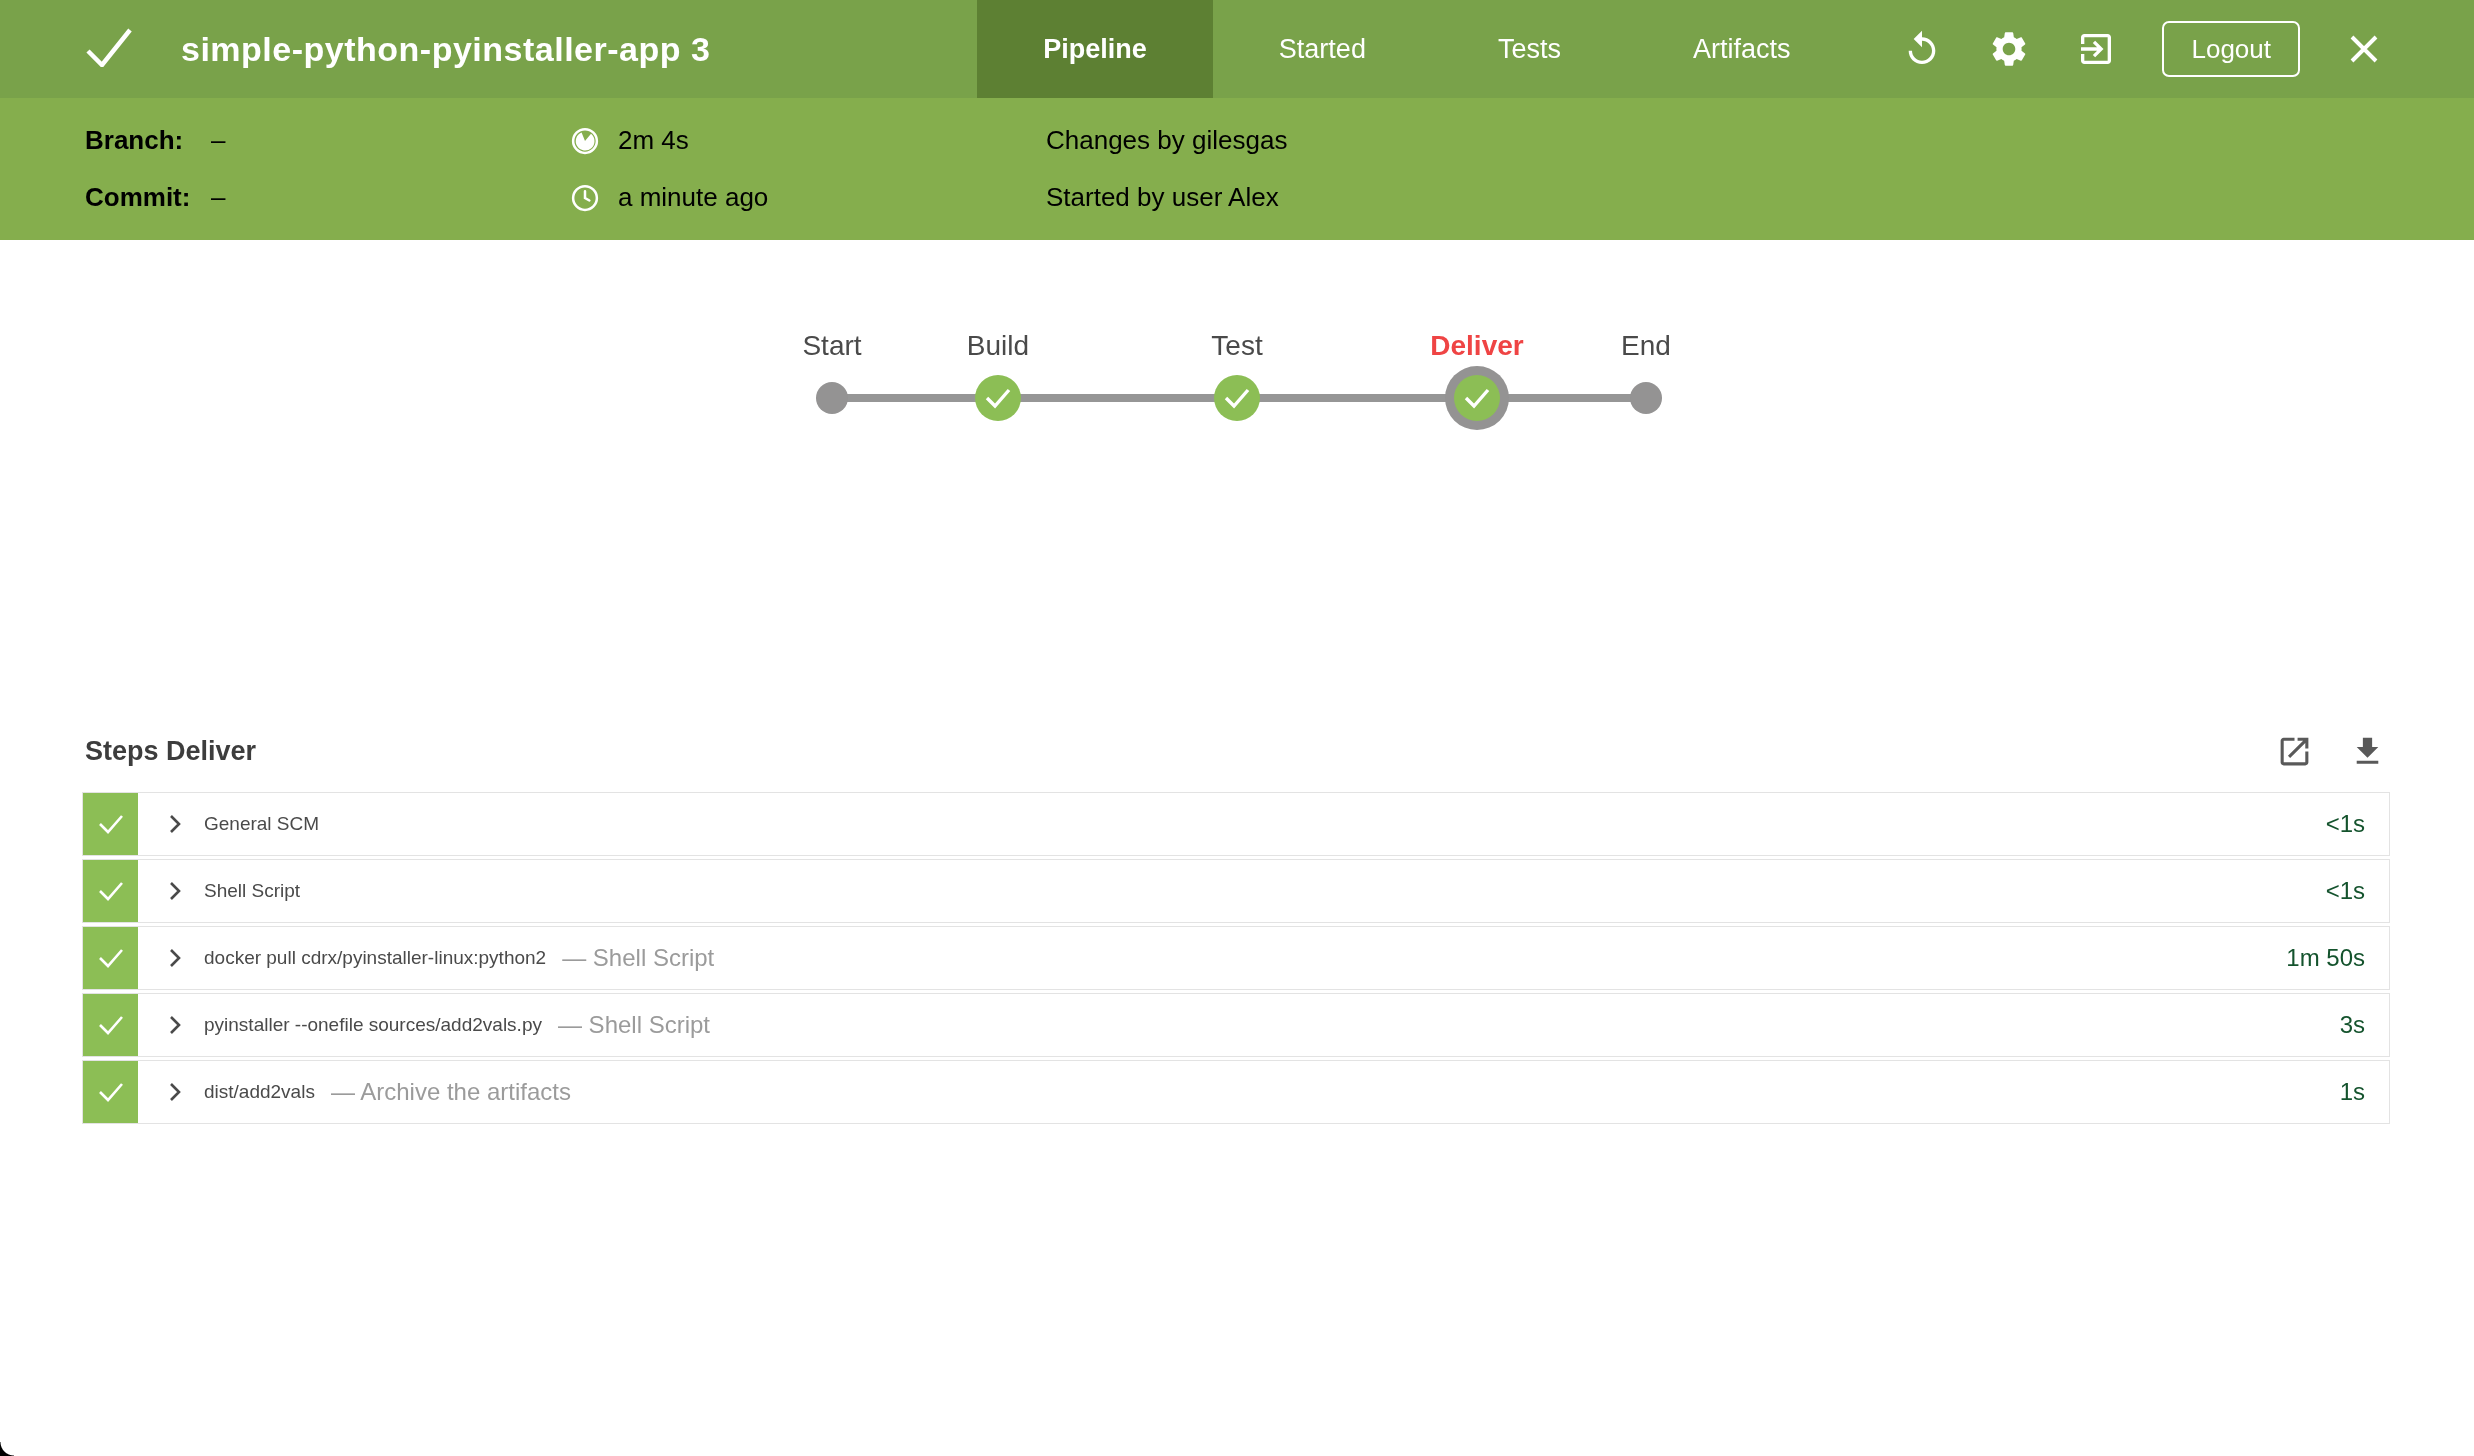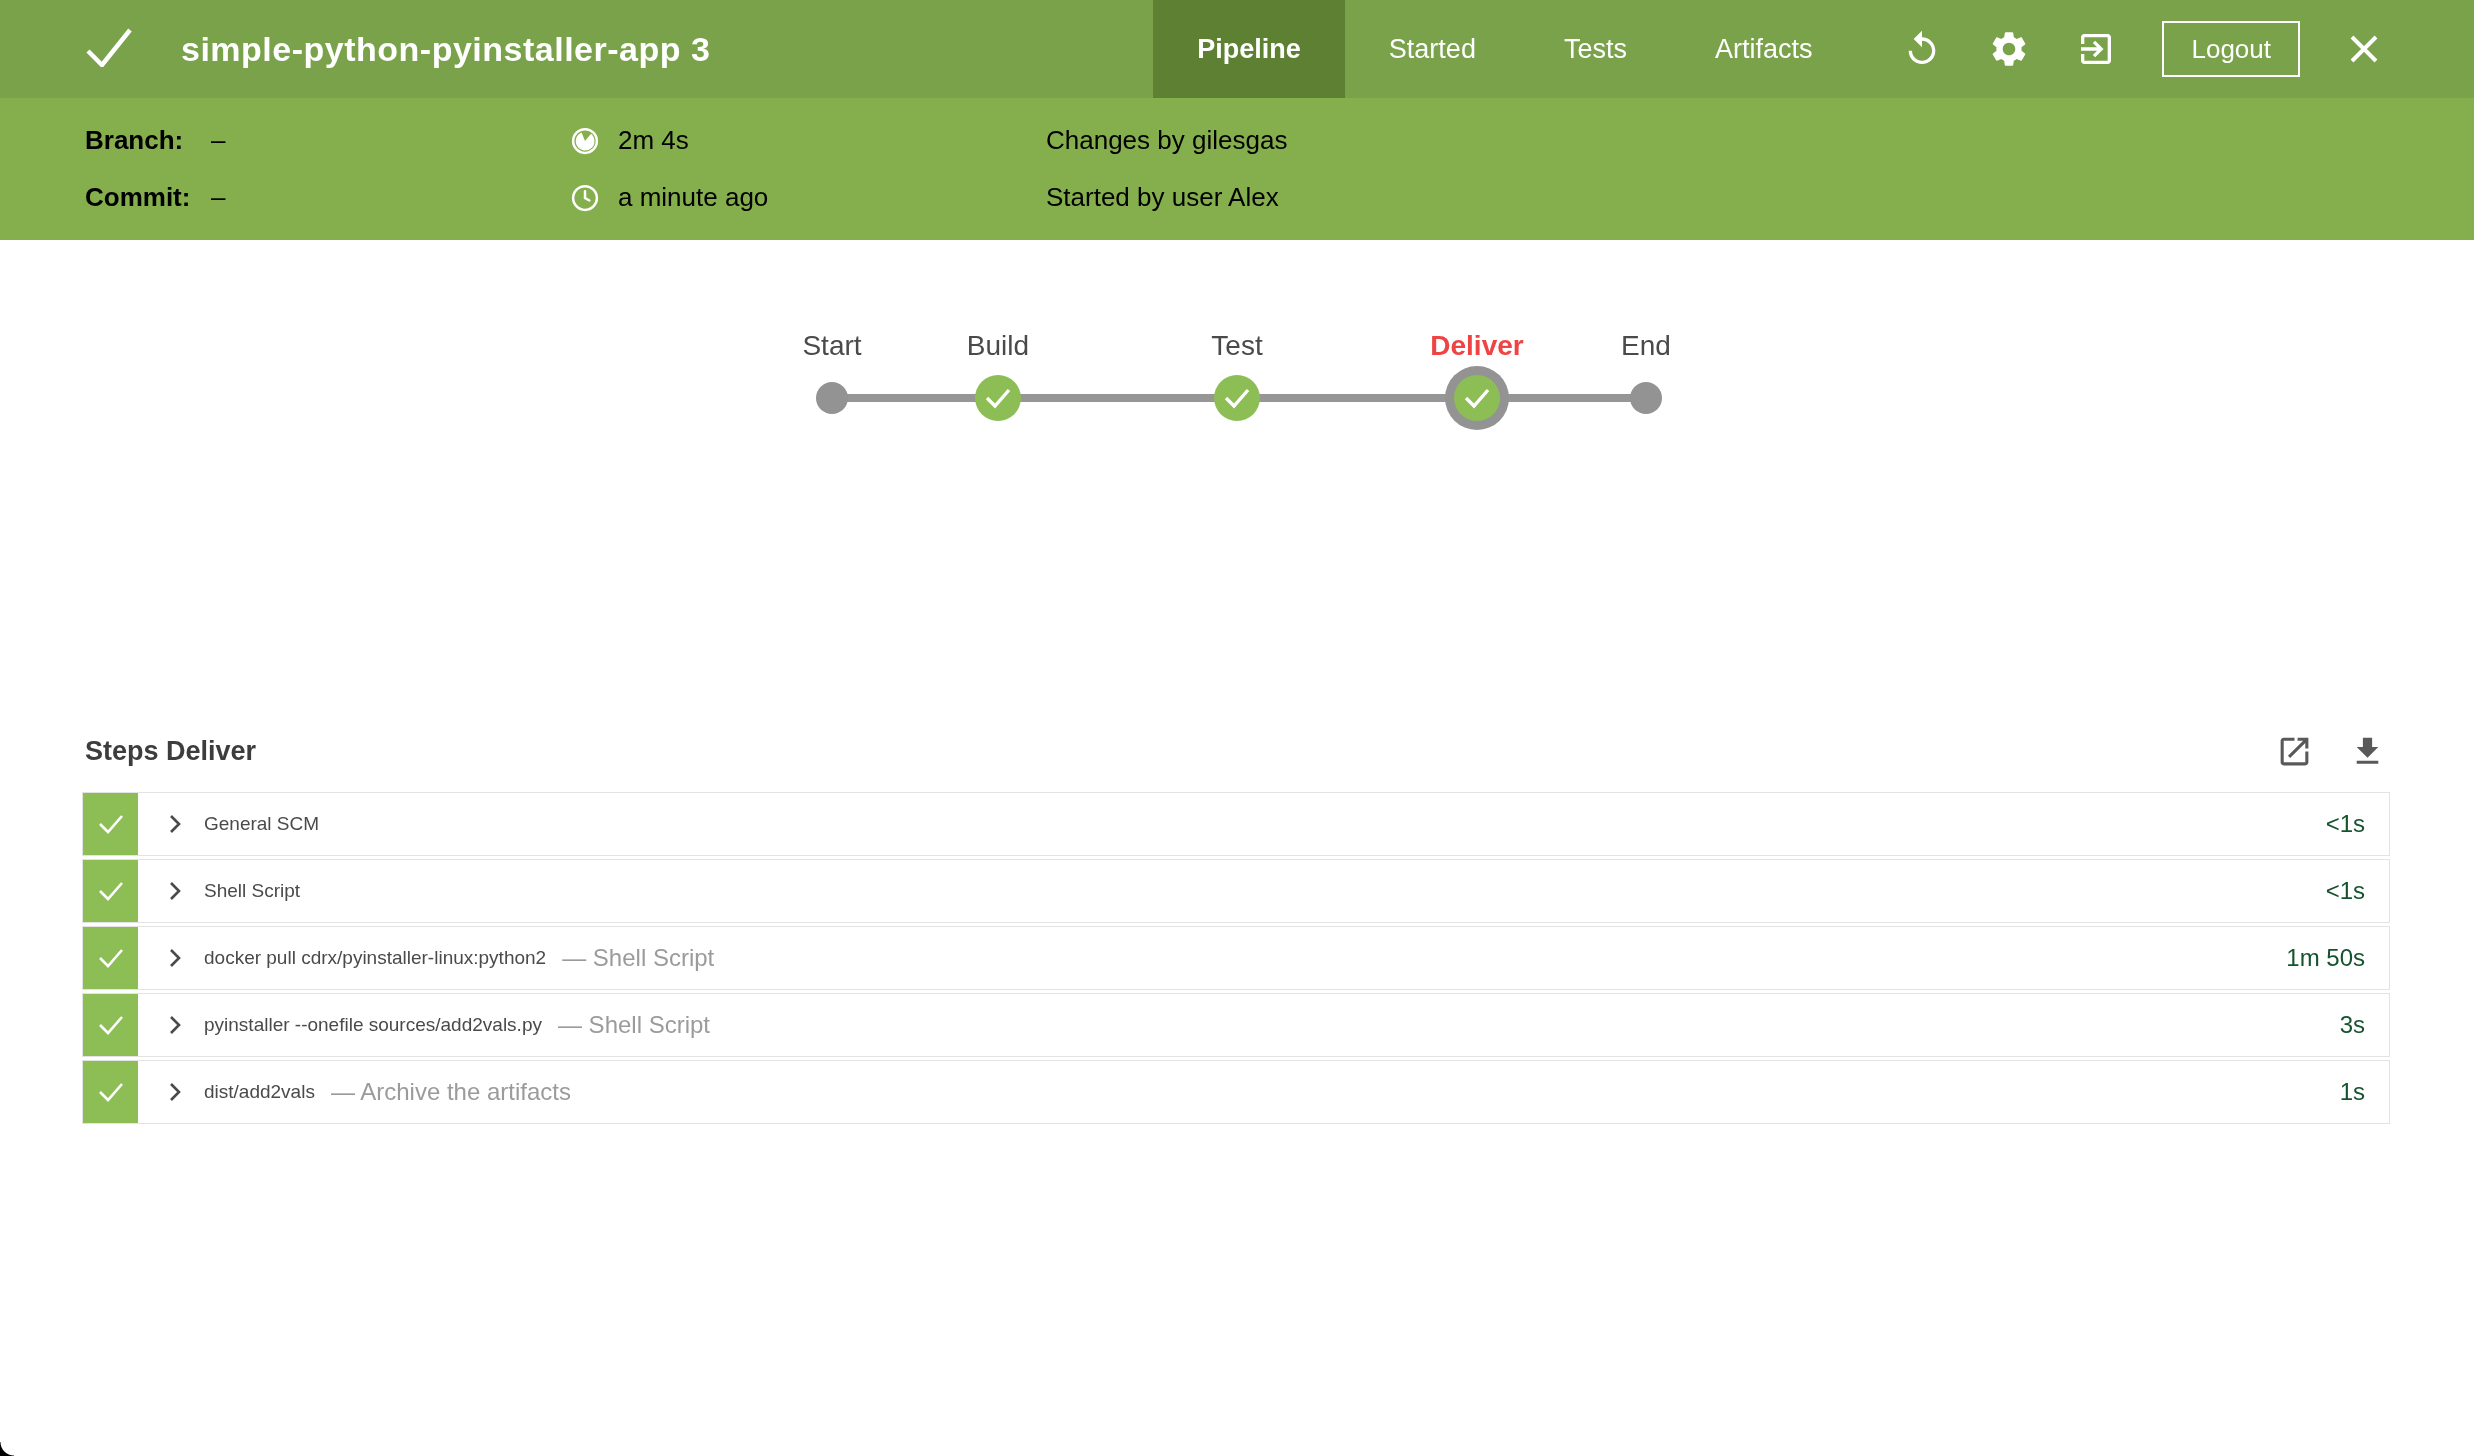--- a/index.html
+++ b/index.html
@@ -27,38 +27,38 @@
     font-size: 34px;
     font-weight: bold;
     letter-spacing: 0.5px;
     white-space: nowrap;
   }
   .tabs { margin-left: auto; display: flex; height: 100%; }
   .tab {
     height: 100%;
     display: flex;
     align-items: center;
-    padding: 0 44px;
+    padding: 0 66px;
     font-size: 27px;
     color: #fff;
     cursor: pointer;
     white-space: nowrap;
   }
   .tab.active { background: var(--header-tab-active, #5d8033); font-weight: bold; }
   .topbar-actions {
     display: flex;
     align-items: center;
     gap: 46px;
     margin-left: 38px;
     padding-right: 92px;
   }
   .icon-btn { display: flex; align-items: center; justify-content: center; }
   .logout-btn {
     border: 2px solid #fff;
-    border-radius: 0;
+    border-radius: 7px;
     color: #fff;
     font-size: 26px;
     padding: 13px 27px;
     line-height: 1;
     white-space: nowrap;
   }
 
   
   .subheader {
     position: relative;

